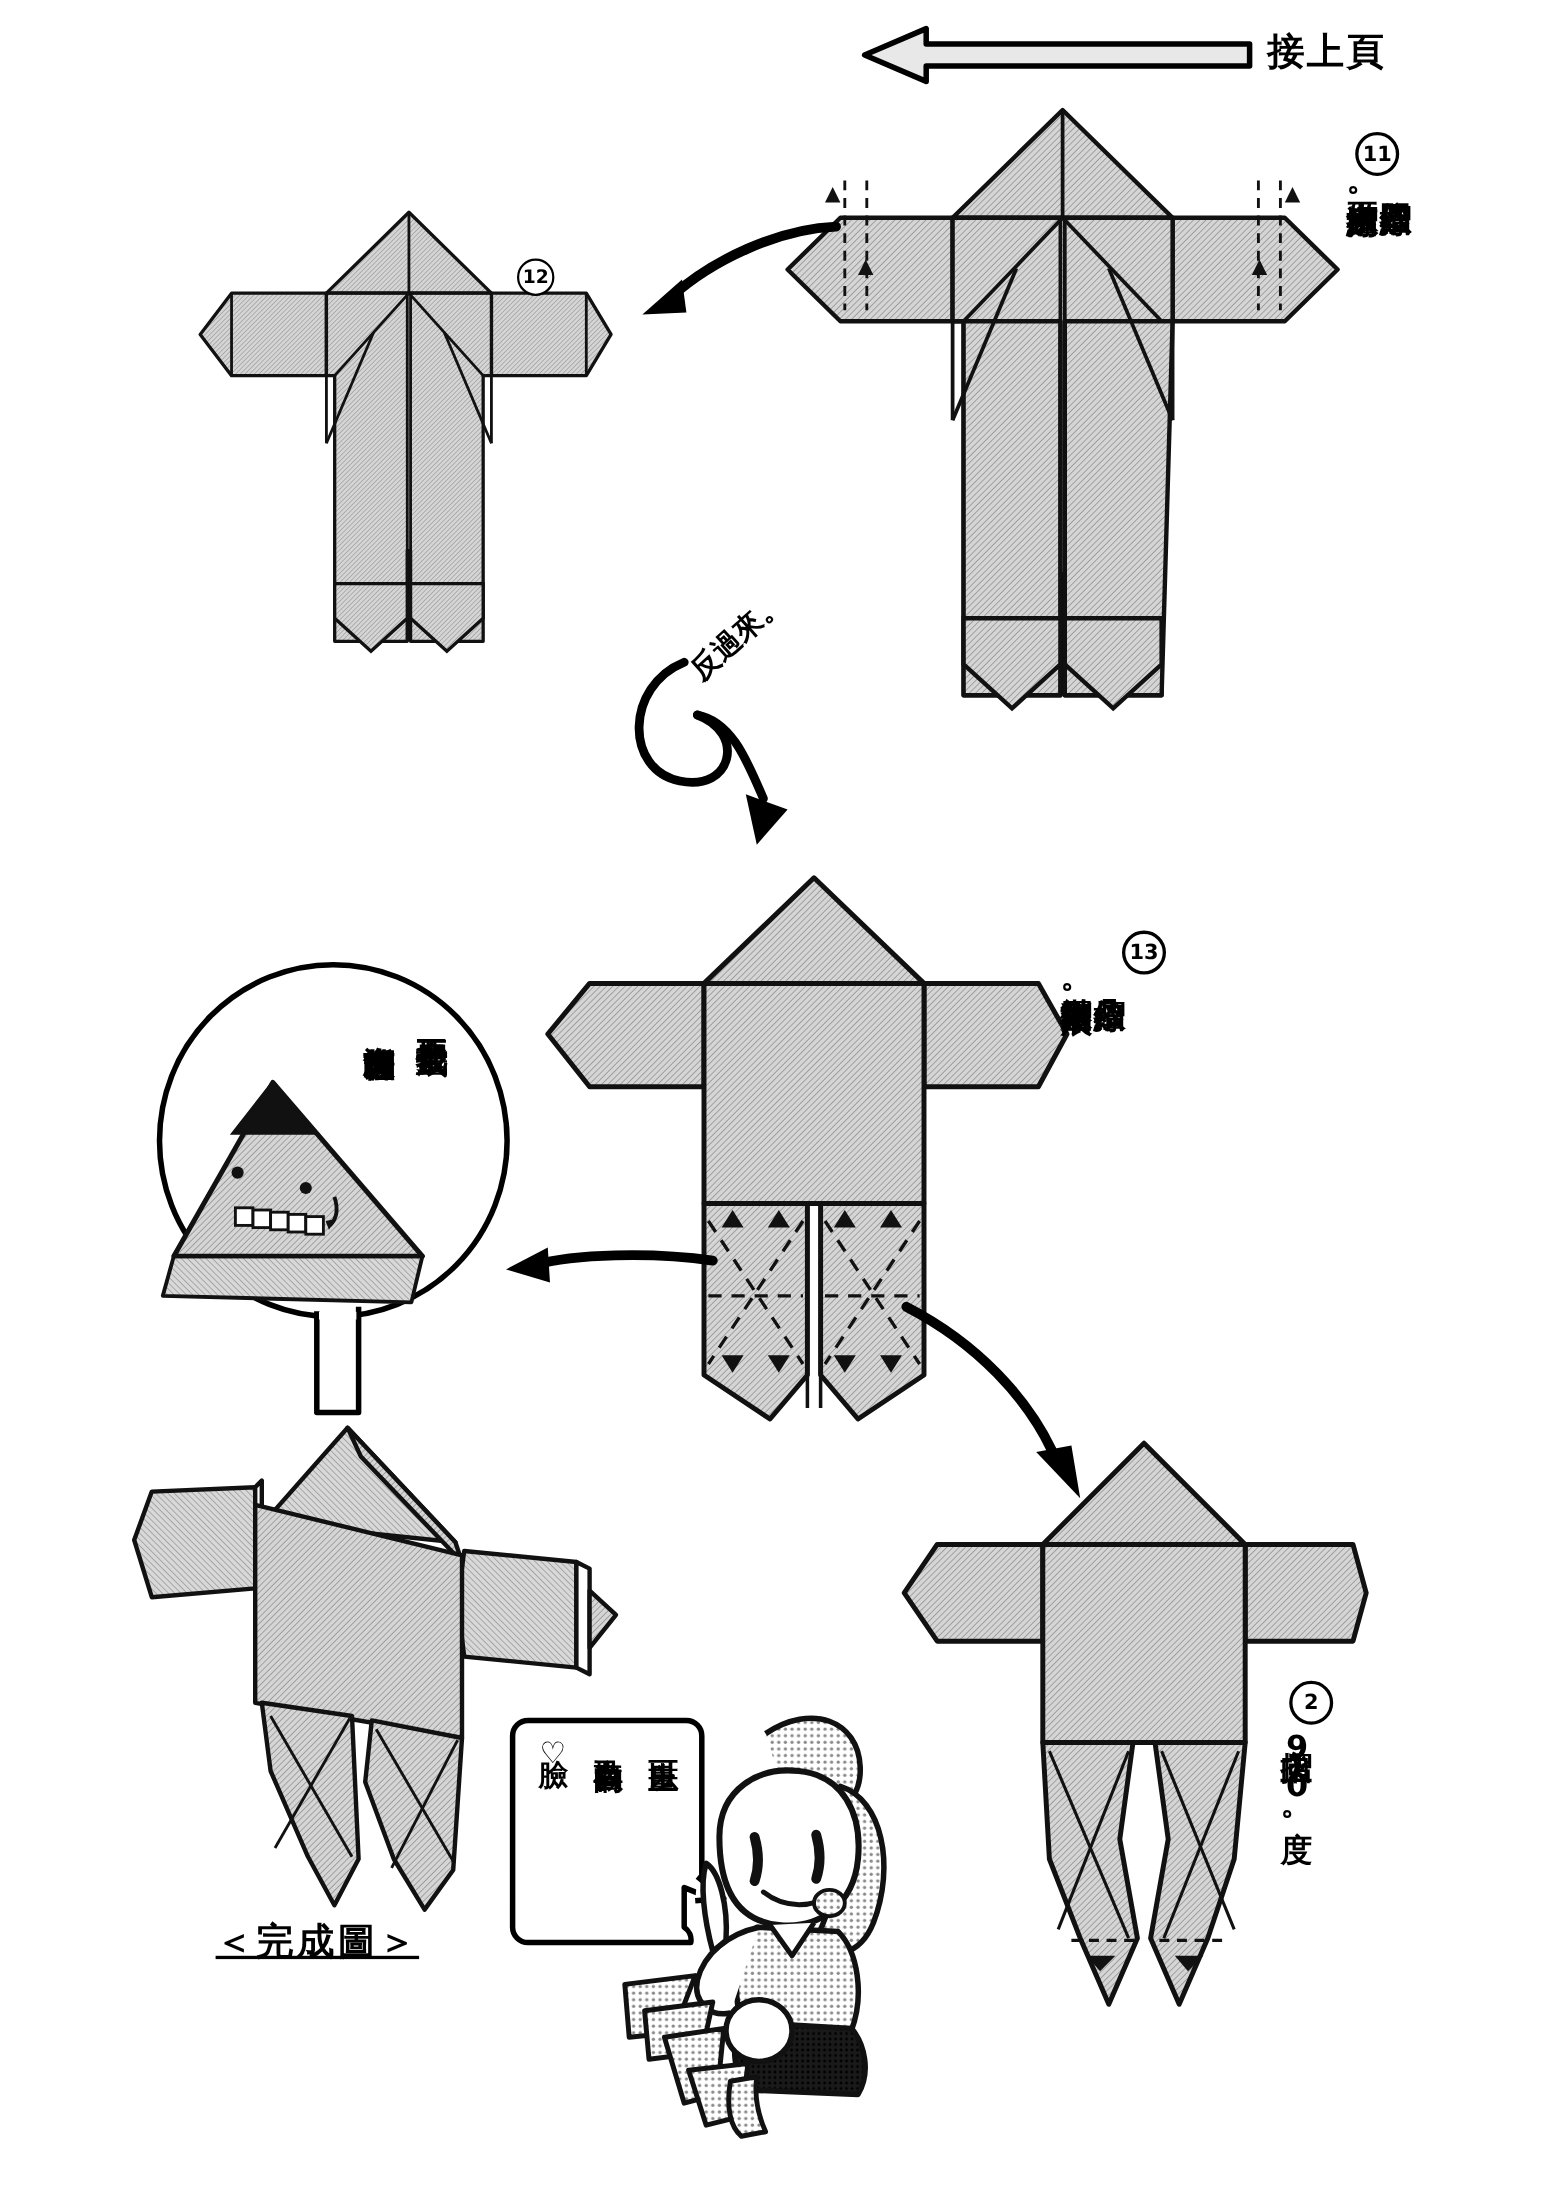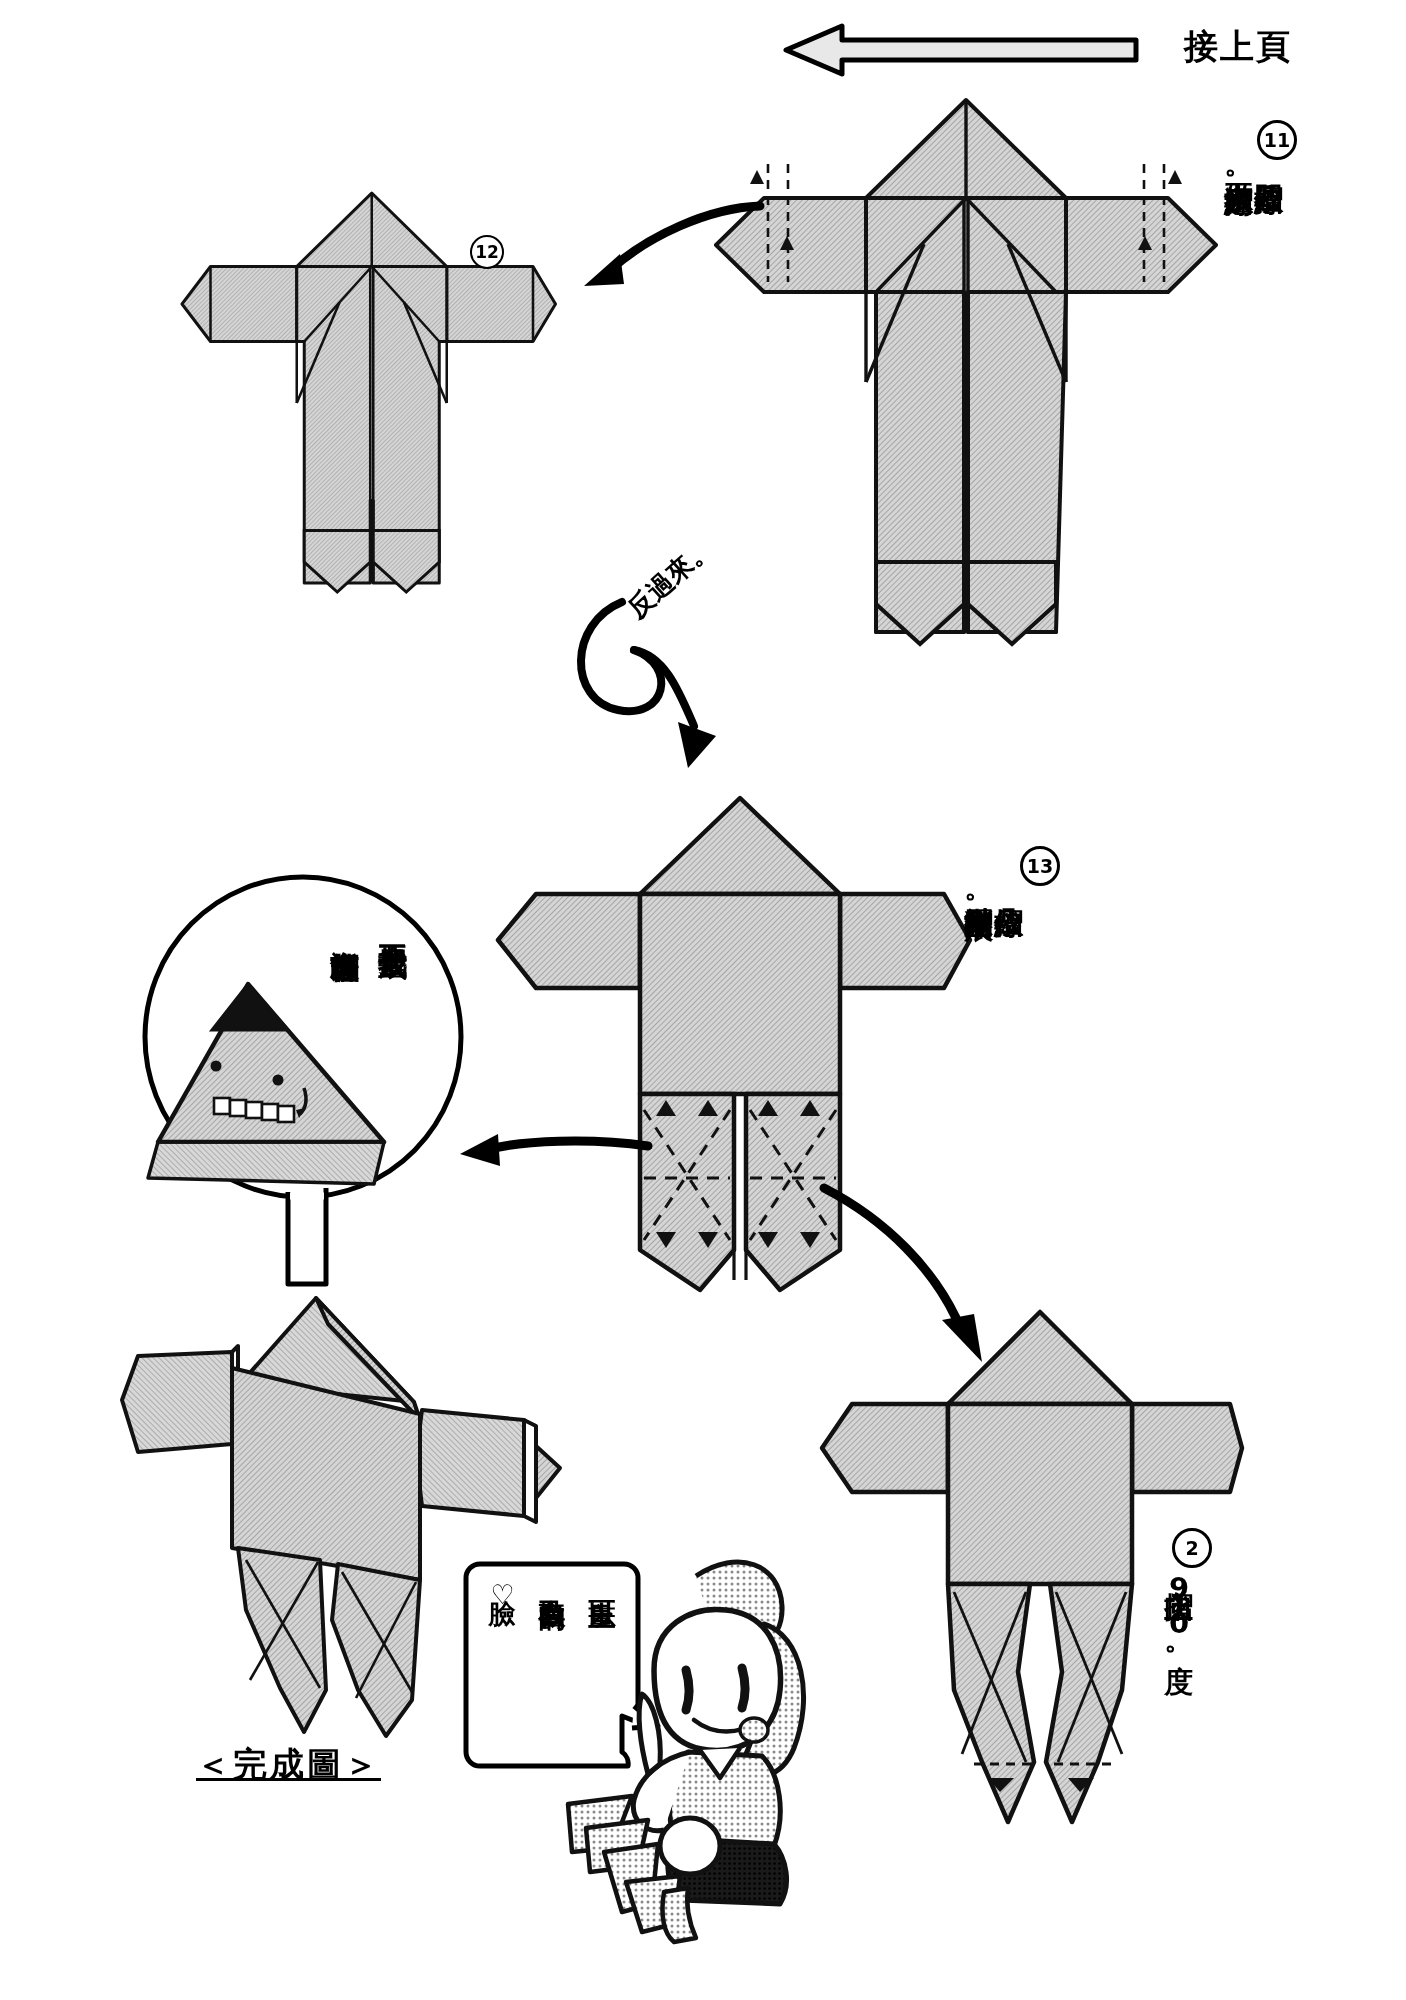--- a/index.html
+++ b/index.html
@@ -35,21 +35,21 @@
     display:flex;align-items:center;justify-content:center;
     font-family:"DejaVu Sans","Liberation Sans",sans-serif;
     font-weight:700;font-size:19px;line-height:1;
     background:#fff;
   }
   .stepnum.small{width:30px;height:30px;font-size:17px;border-width:2.5px;}
 
   
   #header-row{position:absolute;left:780px;top:22px;width:480px;height:56px;}
   #header-label{
-    left:1152px;top:24px;font-size:34px;letter-spacing:2px;margin-left:32px;
+    left:1152px;top:24px;font-size:34px;letter-spacing:2px;
   }
 
   
   .cap{
     position:absolute;font-family:"DejaVu Sans","Liberation Sans",sans-serif;
     font-weight:700;font-size:34px;letter-spacing:3px;white-space:pre;text-decoration:underline;
   }
   svg{display:block;overflow:visible;}
 </style>
 </head>
@@ -115,21 +115,21 @@
       <line x1="458" y1="72" x2="458" y2="190"></line>
     </g>
     <g fill="#111">
       <polygon points="44,92 58,92 51,78"></polygon>
       <polygon points="74,158 88,158 81,144"></polygon>
       <polygon points="462,92 476,92 469,78"></polygon>
       <polygon points="432,158 446,158 439,144"></polygon>
     </g>
   </svg>
 
-  <div class="stepnum" style="left:1232px;top:120px;margin-left:25px;">11</div>
+  <div class="stepnum" style="left:1232px;top:120px;">11</div>
   <div class="vtext" style="left:1224px;top:160px;height:250px;font-size:29px;">依凹凸摺線
 做兩次內摺線。</div>
 
   <svg style="position:absolute;left:578px;top:196px;" width="190" height="100" viewBox="0 0 190 100">
     <path d="M182,10 C130,12 70,40 32,74" stroke="#000" stroke-width="9" fill="none" stroke-linecap="round"></path>
     <polygon points="6,90 42,58 46,88" fill="#000"></polygon>
   </svg>
 
   <svg style="position:absolute;left:118px;top:178px;" width="500" height="420" viewBox="0 0 500 560">
     <g stroke="#111" stroke-width="4" stroke-linejoin="round" fill="url(#hatch)">

